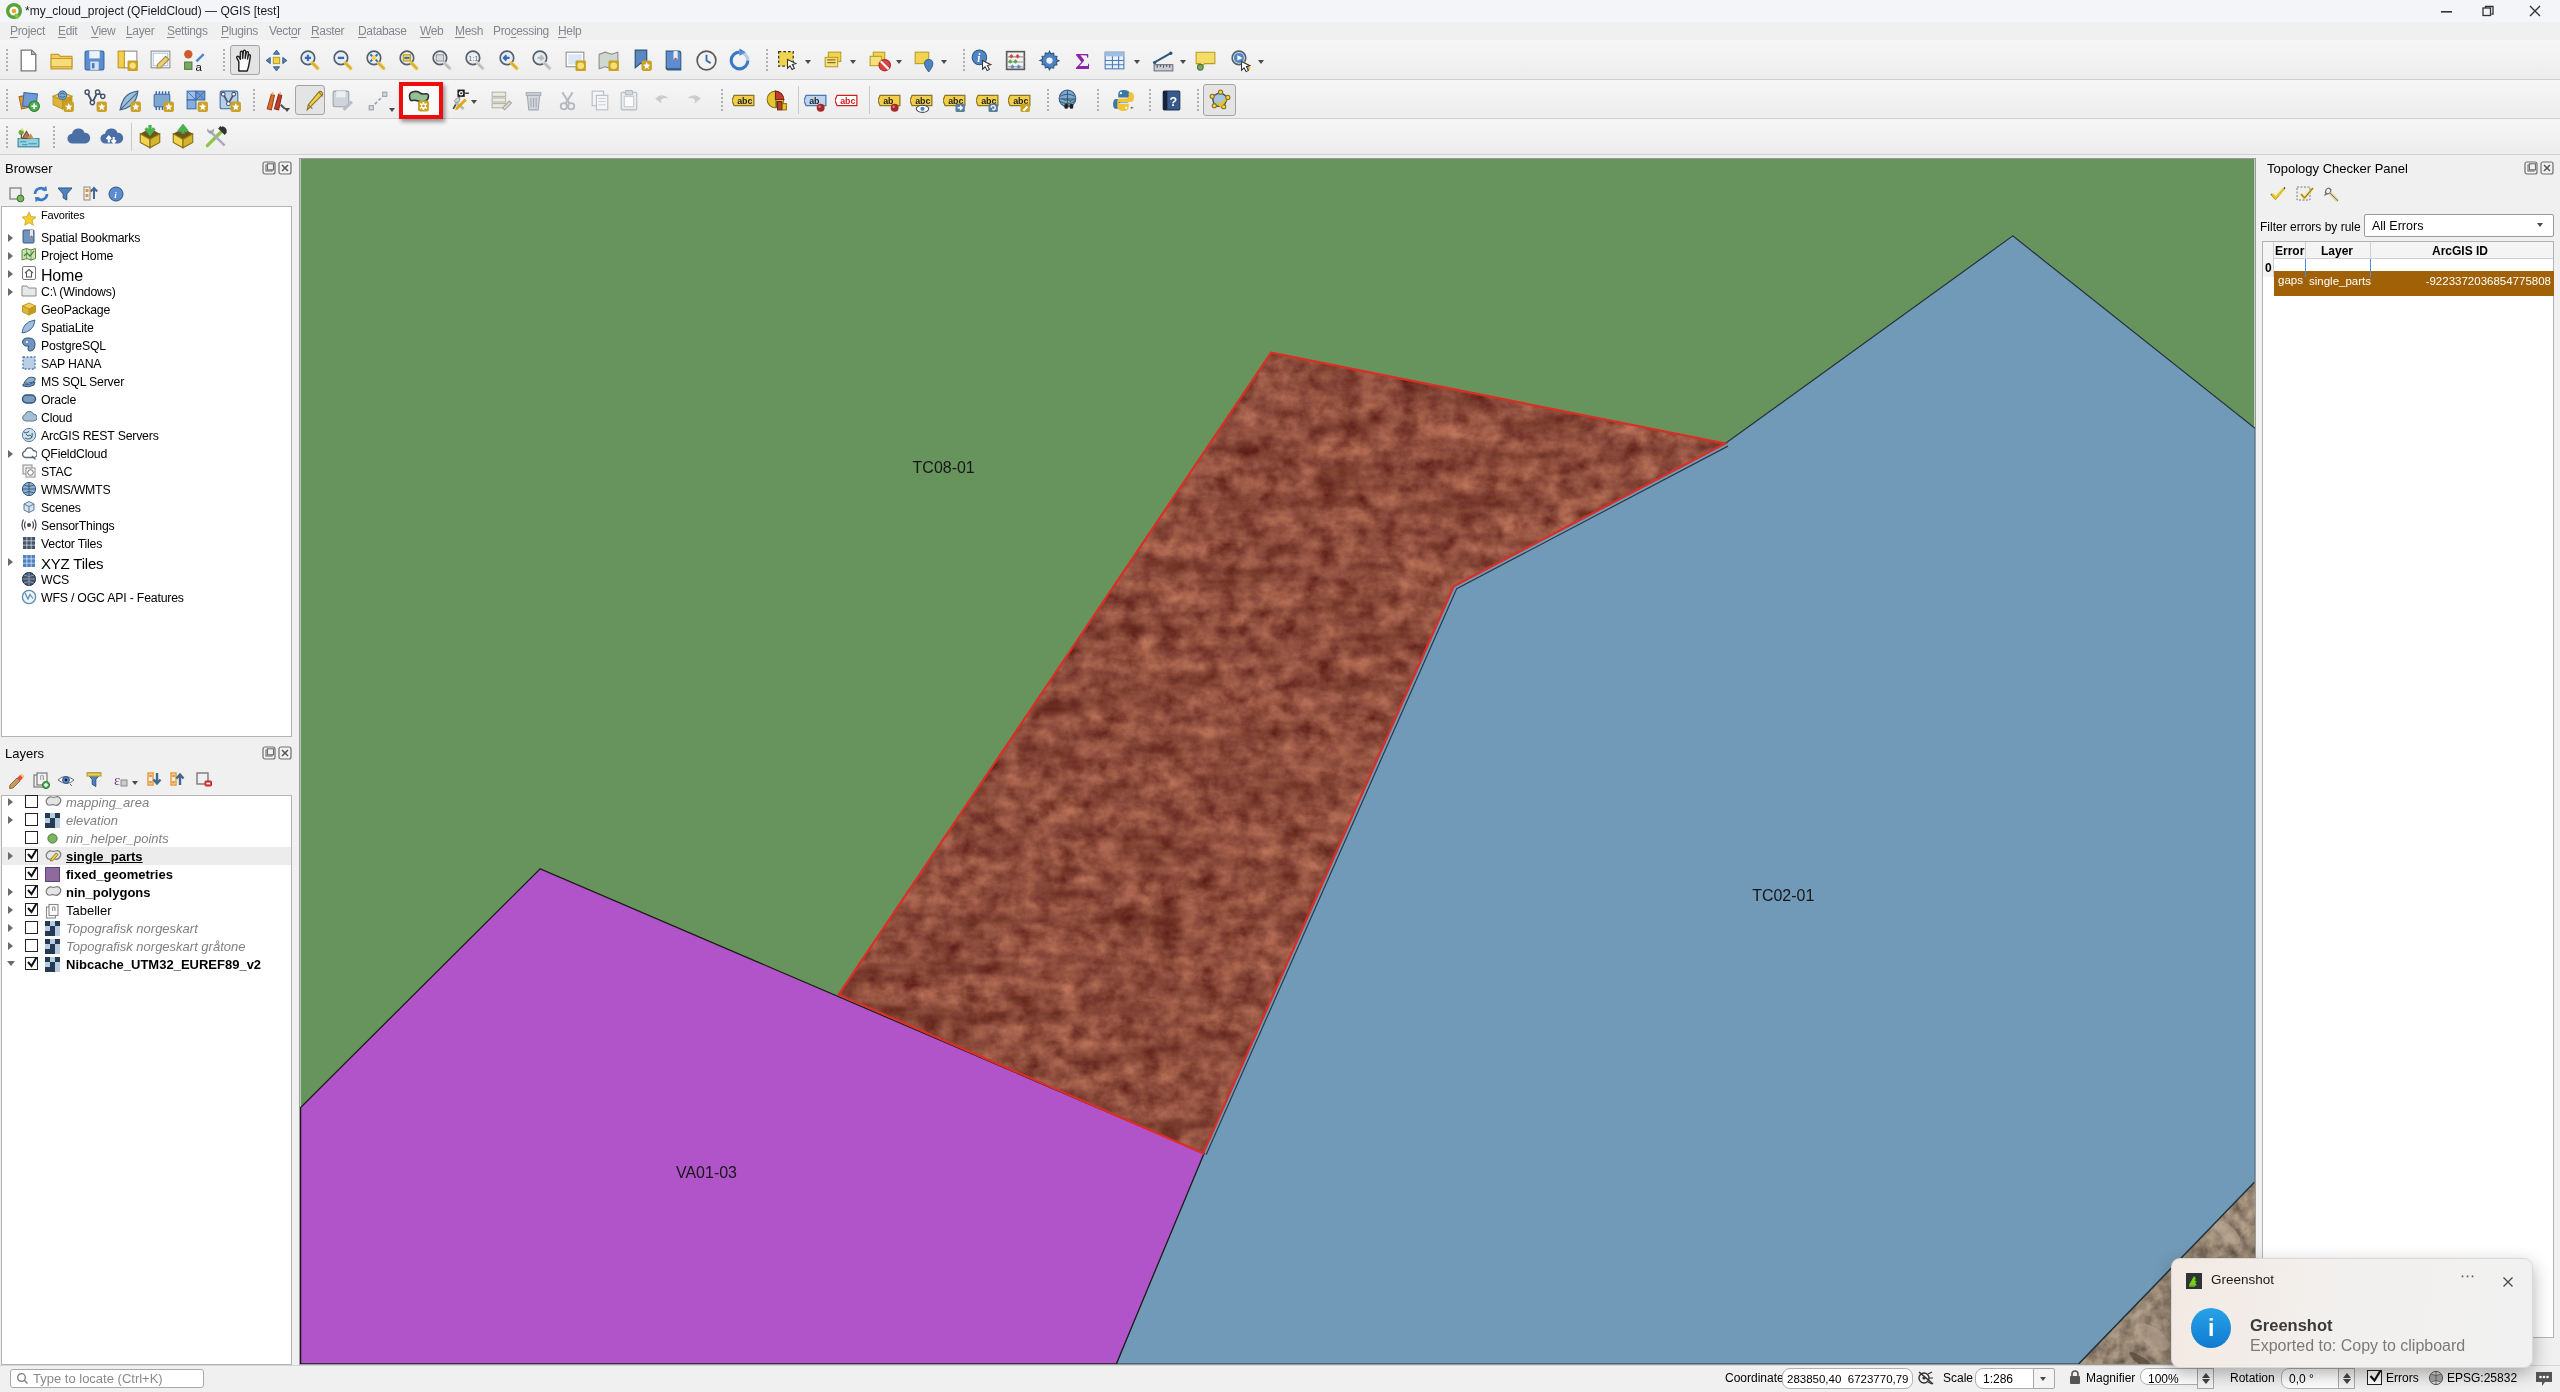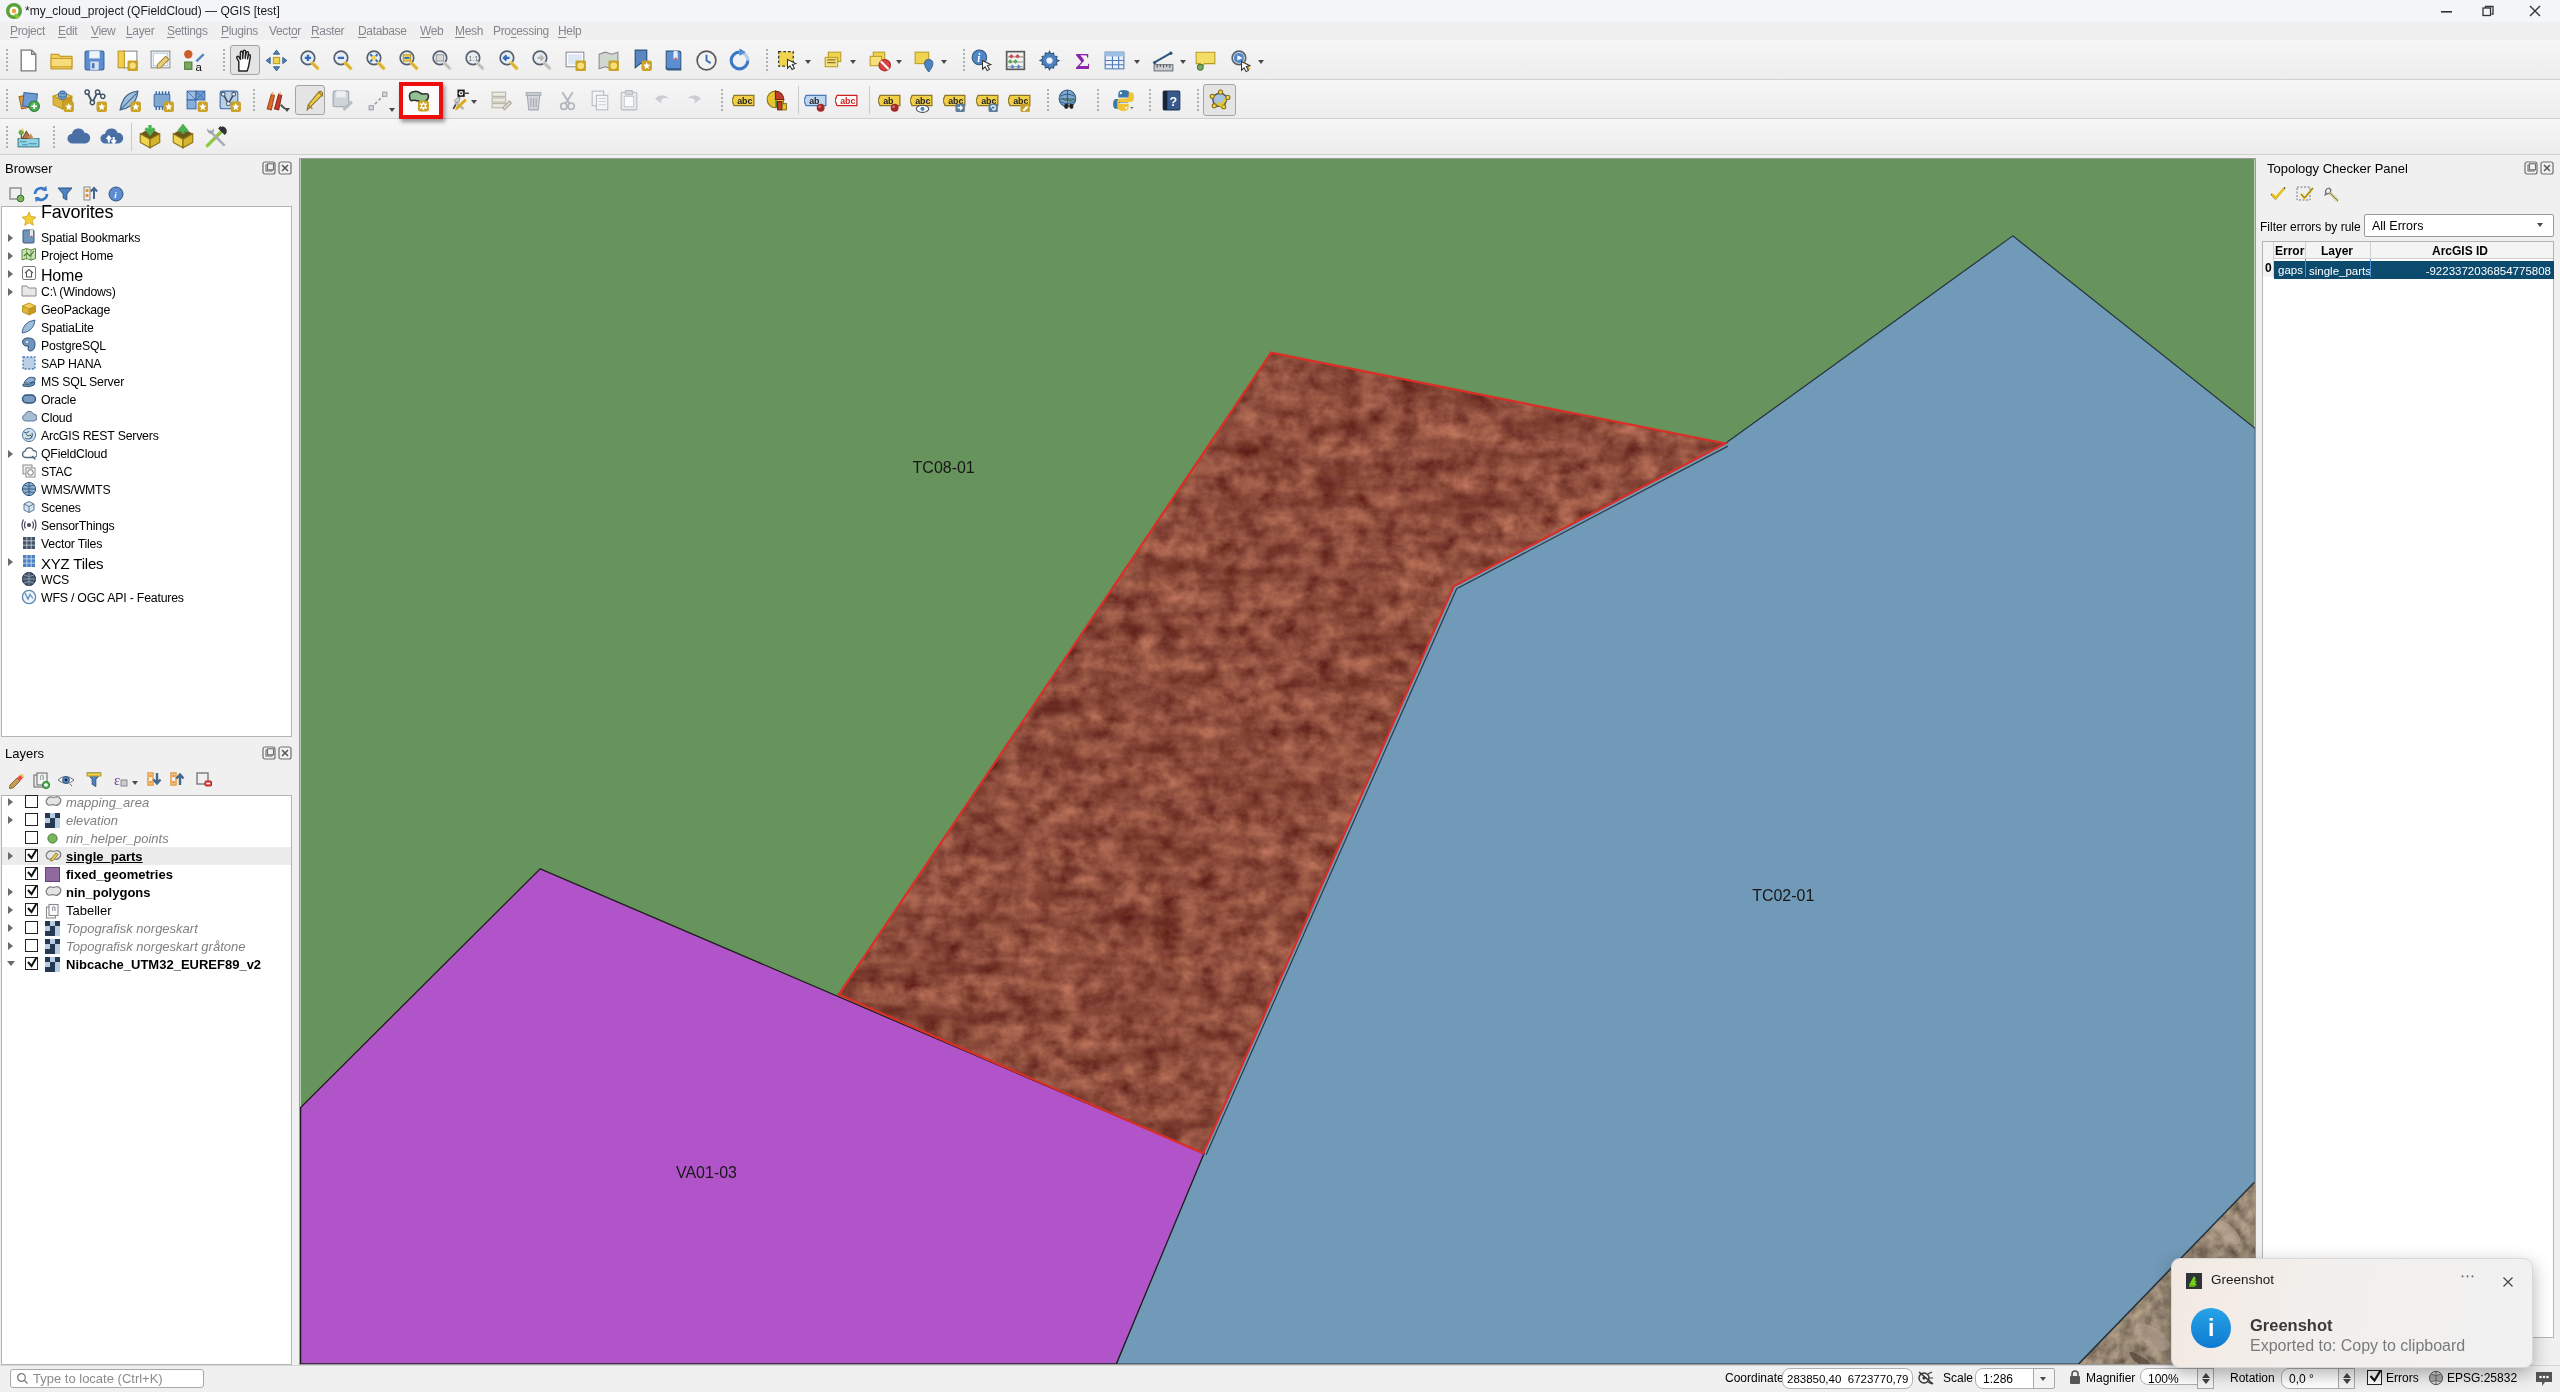--- a/index.html
+++ b/index.html
@@ -560,21 +560,21 @@
     <path d="M11 14 V3 m-3.2 3.5 L11 3 l3.2 3.5" fill="none" stroke="#44688c" stroke-width="2"></path>
   </svg>
 <svg class="ic" style="left:108px;top:186px" width="16" height="16" viewBox="0 0 16 16">
     <circle cx="8" cy="8" r="7" fill="#5b8dd0" stroke="#2d567e"></circle>
     <text x="6.2" y="11.5" font-size="9" font-style="italic" font-weight="bold" fill="#fff" font-family="Liberation Serif">i</text>
   </svg>
 <div class="white" style="left:1px;top:206px;width:291px;height:531px"></div>
 <svg class="ic" style="left:21px;top:211px" width="16" height="16" viewBox="0 0 16 16">
     <path d="M8 1 l2 4.6 5 .5 -3.8 3.3 1.1 4.9 -4.3-2.6 -4.3 2.6 1.1-4.9 L1 6.1 l5-.5z" fill="#f2cf2e" stroke="#c9a227" stroke-width="0.8"></path>
   </svg>
-<div class="ti" style="left:41px;top:202px;font-size:18px;letter-spacing:-0.2px">Favorites</div>
+<div class="ti" style="left:41px;top:209px;font-size:11px;letter-spacing:-0.2px">Favorites</div>
 <div class="tri" style="left:8px;top:234px"></div>
 <svg class="ic" style="left:21px;top:229px" width="16" height="16" viewBox="0 0 16 16">
     <rect x="2" y="1" width="11" height="13" rx="1" fill="#6f94bd" stroke="#3c5a7a"></rect>
     <rect x="9" y="1" width="3" height="7" fill="#e8e8e8"></rect>
     <path d="M9 8 l1.5-1.5 L12 8z" fill="#c23c3c"></path>
   </svg>
 <div class="ti" style="left:41px;top:230.5px;font-size:12.3px;letter-spacing:-0.2px">Spatial Bookmarks</div>
 <div class="tri" style="left:8px;top:252px"></div>
 <svg class="ic" style="left:21px;top:247px" width="16" height="16" viewBox="0 0 16 16">
     <path d="M1 3 l4.5-1.5 4.5 1.5 4.5-1.5 v10 l-4.5 1.5 -4.5-1.5 -4.5 1.5z" fill="#cde2b4" stroke="#5a8a3a"></path>
@@ -962,21 +962,21 @@
 <div class="ddh" style="left:2537px;top:223px"></div>
 <div class="white" style="left:2262px;top:241px;width:292px;height:1097px"></div>
 <div class="abs" style="left:2263px;top:242px;width:290px;height:17px;background:#f4f4f4;border-bottom:1px solid #d0d0d0"></div>
 <div class="abs" style="left:2263px;top:242px;width:11px;height:35px;background:#f4f4f4;border-right:1px solid #d0d0d0"></div>
 <div class="abs" style="left:2275px;top:244px;font-size:12px;font-weight:bold">Error</div>
 <div class="abs" style="left:2321px;top:244px;font-size:12px;font-weight:bold">Layer</div>
 <div class="abs" style="left:2432px;top:244px;font-size:12px;font-weight:bold">ArcGIS ID</div>
 <div class="abs" style="left:2305px;top:242px;width:1px;height:17px;background:#d0d0d0"></div>
 <div class="abs" style="left:2370px;top:242px;width:1px;height:17px;background:#d0d0d0"></div>
 <div class="abs" style="left:2265px;top:261px;font-size:12px;font-weight:bold">0</div>
-<div class="abs" style="left:2274px;top:261px;width:280px;height:18px;background:#0c4a6e;color:#fff;font-size:13px">
+<div class="abs" style="left:2274px;top:271px;width:280px;height:25px;background:#a16207;color:#fff;font-size:13px">
     <span style="position:absolute;left:4px;top:3px;font-size:11.5px">gaps</span>
     <span style="position:absolute;left:35px;top:3.5px;font-size:11.5px">single_parts</span>
     <span style="position:absolute;right:3px;top:3.5px;font-size:11.5px">-9223372036854775808</span>
   </div>
 <div class="abs" style="left:2305px;top:259px;width:1px;height:18px;background:#4a8fdd"></div>
 <div class="abs" style="left:2370px;top:259px;width:1px;height:18px;background:#4a8fdd"></div>
 <div class="abs" style="left:0;top:1365px;width:2560px;height:27px;background:#f0f0f0;border-top:1px solid #d5d5d5"></div>
 <div class="abs" style="left:10px;top:1369px;width:194px;height:19px;background:#fff;border:1px solid #a8a8a8;border-radius:3px"></div>
 <svg class="ic" style="left:16px;top:1372px" width="13" height="13" viewBox="0 0 13 13">
     <circle cx="5.5" cy="5.5" r="3.8" fill="none" stroke="#7a7a7a" stroke-width="1.3"></circle>

